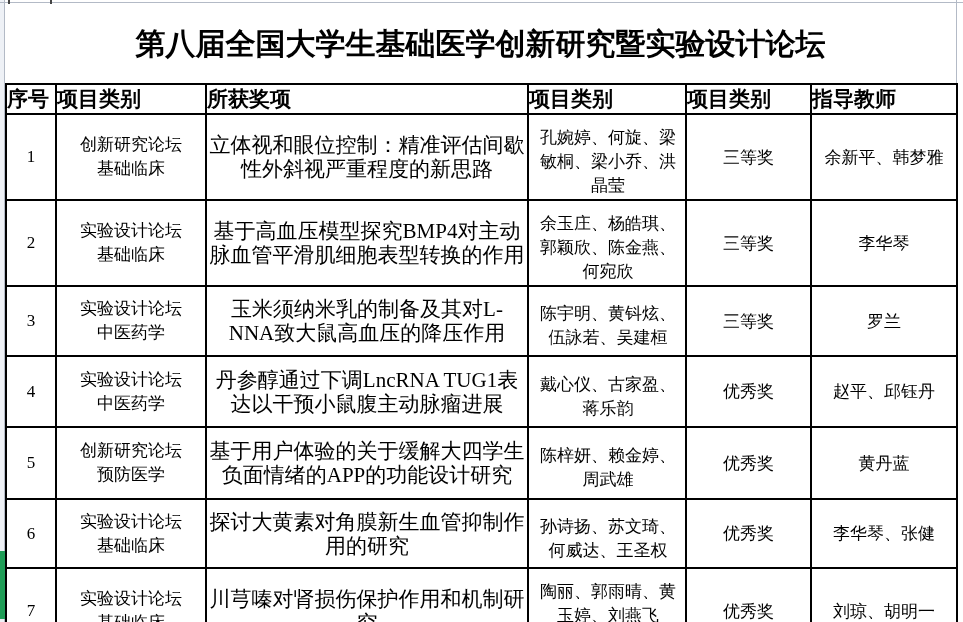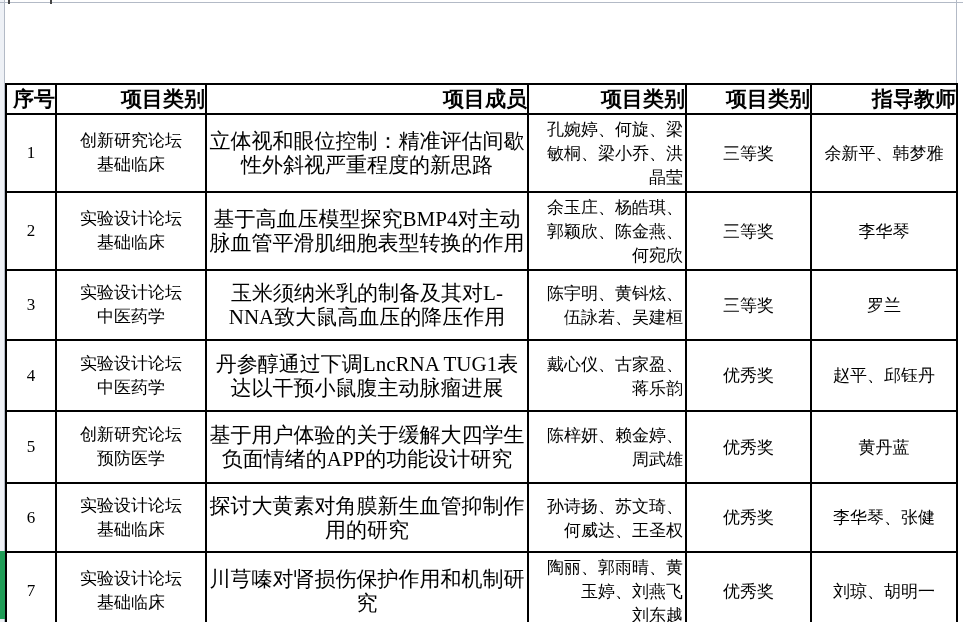--- a/index.html
+++ b/index.html
@@ -24,27 +24,27 @@
   }
 
   table.awards{
     position:absolute;left:5px;top:83px;width:951px;
     border-collapse:collapse;table-layout:fixed;
   }
   table.awards th, table.awards td{
     border:2px solid #000;overflow:hidden;vertical-align:middle;
   }
   table.awards th{
-    font-size:21px;font-weight:bold;text-align:right;padding:0;white-space:nowrap;
+    font-size:21px;font-weight:bold;text-align:left;padding:0;white-space:nowrap;
   }
   tr.hrow{height:30px;}
   td.c-no{font-size:17px;text-align:center;padding:0;}
   td.c-cat{font-size:17px;text-align:center;padding:0 17px;white-space:pre-line;line-height:24px;}
   td.c-name{font-size:21px;text-align:center;padding:0 2px;line-height:24px;}
-  td.c-mem{font-size:17px;text-align:right;padding:3px 2px 1px 4px;white-space:pre-line;line-height:24px;}
+  td.c-mem{font-size:17px;text-align:center;padding:11px 2px 1px 4px;white-space:pre-line;line-height:24px;}
   td.c-award{font-size:17px;text-align:center;padding:4px;}
   td.c-teach{font-size:17px;text-align:center;padding:0 2px;margin-top:32px;}
   tr.r0{height:77px;} tr.r1{height:77px;} tr.r2{height:70px;} tr.r3{height:71px;}
   tr.r4{height:72px;} tr.r5{height:69px;} tr.r6{height:64px;}
 </style>
 </head>
 <body>
 
 <div class="sheet">
 
@@ -56,36 +56,37 @@
   <div class="stub-top" style="left:50px"></div>
   <div class="stub-bottom" style="left:55px"></div>
   <div class="stub-bottom" style="left:205px"></div>
   <div class="stub-bottom" style="left:527px"></div>
   <div class="stub-bottom" style="left:685px"></div>
   <div class="stub-bottom" style="left:810px"></div>
   <div class="stub-bottom" style="left:956px"></div>
   <div class="selection-bar"></div>
 
   <div class="title-block">
+    <div>第八届全国大学生基础医学创新研究暨实验设计论坛</div>
   </div>
 
   <table class="awards">
     <colgroup>
       <col style="width:50px">
         <col style="width:150px">
         <col style="width:322px">
       <col style="width:158px">
         <col style="width:125px">
         <col style="width:146px">
     </colgroup>
     <thead>
       <tr class="hrow">
         <th>序号</th>
         <th>项目类别</th>
-        <th>项目成员</th>
+        <th>所获奖项</th>
         <th>项目类别</th>
         <th>项目类别</th>
         <th>指导教师</th>
       </tr>
     </thead>
     <tbody>
       <tr class="r0">
         <td class="c-no">1</td>
         <td class="c-cat">创新研究论坛
 基础临床</td>

